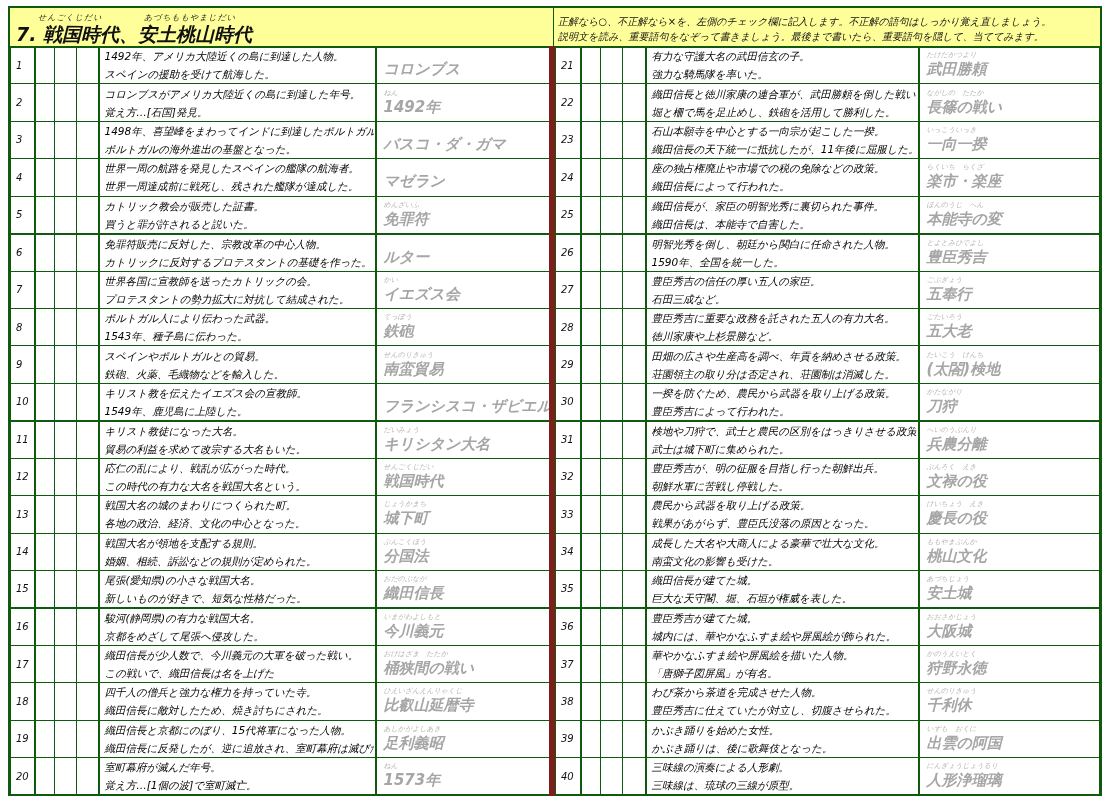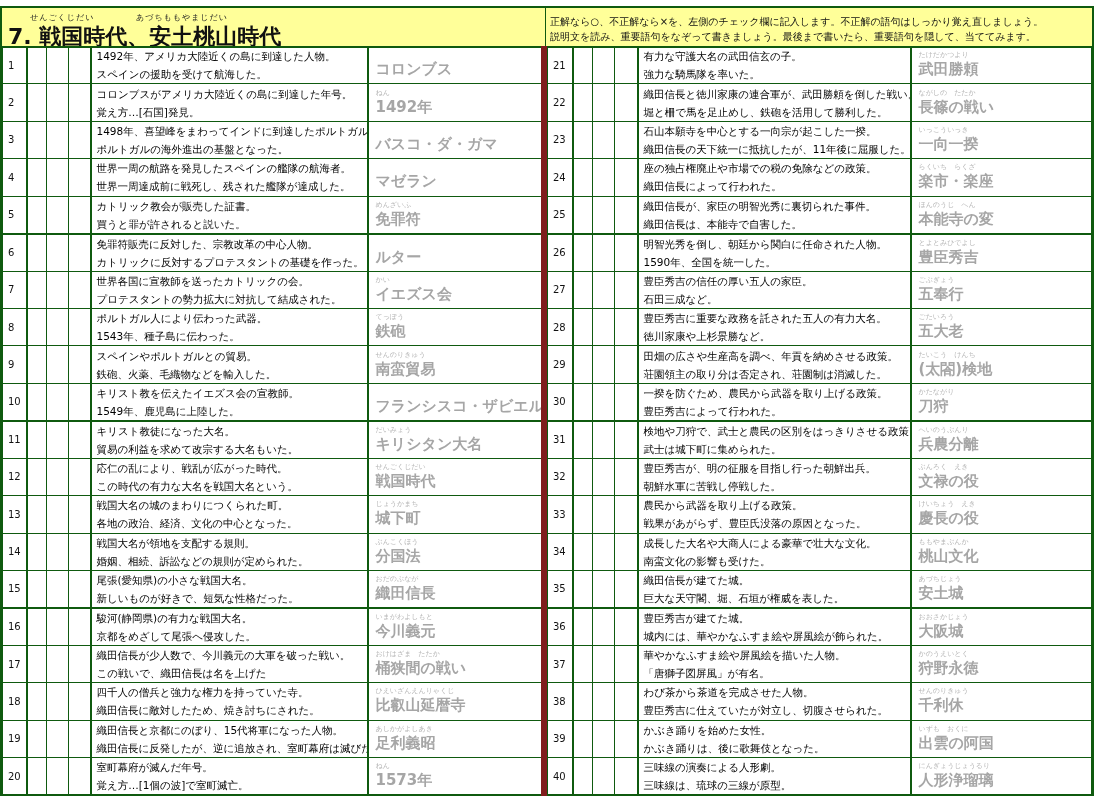--- a/index.html
+++ b/index.html
@@ -1,38 +1,38 @@
 <!DOCTYPE html>
 <html><head>
 <meta charset="utf-8">
 <style>
   html, body { margin: 0; padding: 0; background: #ffffff; }
   body { width: 1106px; height: 803px; position: relative; overflow: hidden;
          font-family: "DejaVu Sans", "Liberation Sans", sans-serif; }
-  .sheet { position: absolute; left: 0; top: 6px; width: 1094px; height: 790px;
-           border: 2px solid #0f5a0f; box-sizing: border-box; }
+  .sheet { position: absolute; left: 8px; top: 6px; width: 1094px; height: 790px;
+           border: 2px solid #0f5a0f; box-sizing: border-box; font-style: italic; }
   .header { position: absolute; left: 0; top: 0; width: 100%; height: 40px;
             background: #ffff99; border-bottom: 2px solid #0f5a0f; box-sizing: border-box; }
   .title-box { position: absolute; left: 0; top: 0; width: 543px; height: 38px;
                border-right: 1px solid #0f5a0f; }
   .title-ruby { position: absolute; top: 4px; font-size: 8px; color: #222; letter-spacing: 1px; }
-  .title { position: absolute; left: 6px; top: 14px; font-size: 22px; font-weight: bold; color: #111; white-space: nowrap; }
+  .title { position: absolute; left: 6px; top: 14px; font-size: 19px; font-weight: bold; color: #111; white-space: nowrap; }
   .instr { position: absolute; left: 548px; top: 6px; width: 540px; font-size: 10px; line-height: 15px; color: #111; white-space: nowrap; }
   .half { position: absolute; top: 38px; height: 748px; }
   .half.left { left: 0; width: 545px; }
   .half.right { left: 545px; width: 545px; }
   table { border-collapse: collapse; width: 100%; height: 100%; table-layout: fixed; }
   td { border: 1px solid #0f5a0f; padding: 0; vertical-align: middle; overflow: hidden; }
   tr { height: 37.4px; }
   tr + tr td { border-top: 1px solid #222; }
   tr:nth-child(5n) td { border-bottom: 2px solid #0f5a0f; }
   td.num { font-size: 10px; color: #111; padding-left: 5px; border-right: 2px solid #0f5a0f; }
   td.chk { }
   td.chk.last { border-right: 2px solid #0f5a0f; }
-  td.desc { font-size: 10.5px; line-height: 17px; color: #000; padding-left: 5px; white-space: nowrap; border-right: 2px solid #0f5a0f; }
+  td.desc { font-size: 10.5px; line-height: 17px; color: #000; padding-left: 5px; white-space: nowrap; border-right: 2px solid #0f5a0f; border-radius: 14px; }
   td.desc div { height: 17px; padding-top: 1px; }
   td.ans { font-size: 15px; color: #a6a6a6; padding-left: 7px; white-space: nowrap; font-weight: bold; margin-left: 44px; }
   td.ans .ruby { display: block; font-size: 7px; font-weight: normal; color: #b5b5b5; height: 9px; line-height: 9px; }
   .half.left td.ans { border-right: 6px solid #7f1d1d; }
 </style>
 </head>
 <body>
 
 <div class="sheet">
   <div class="header">

